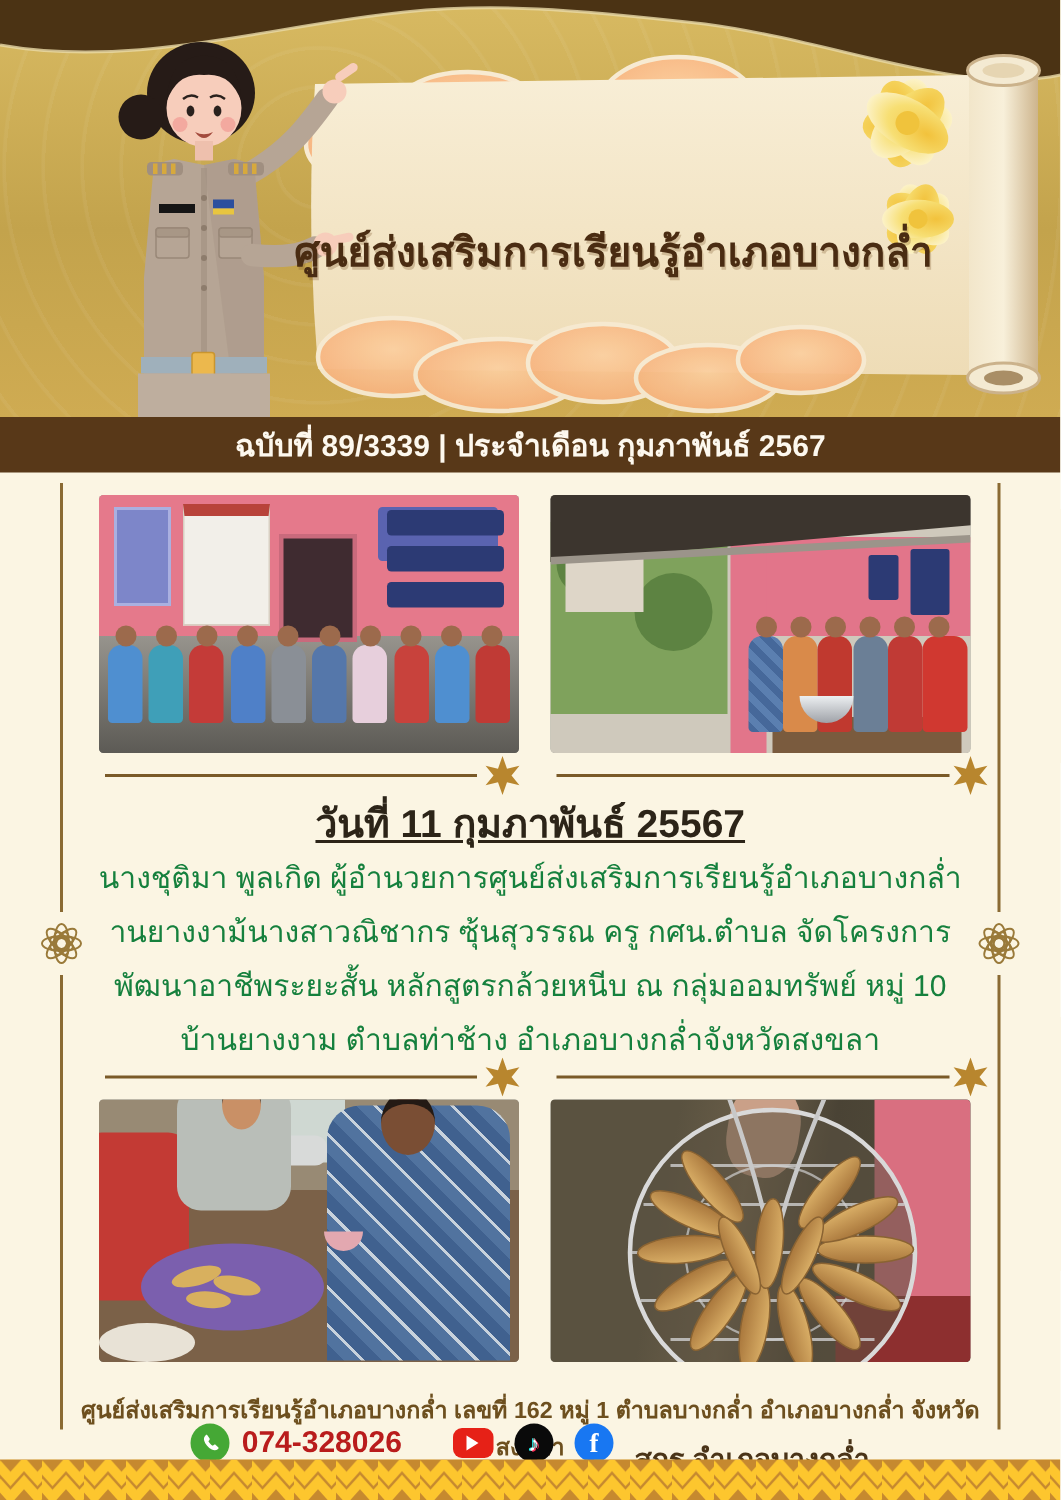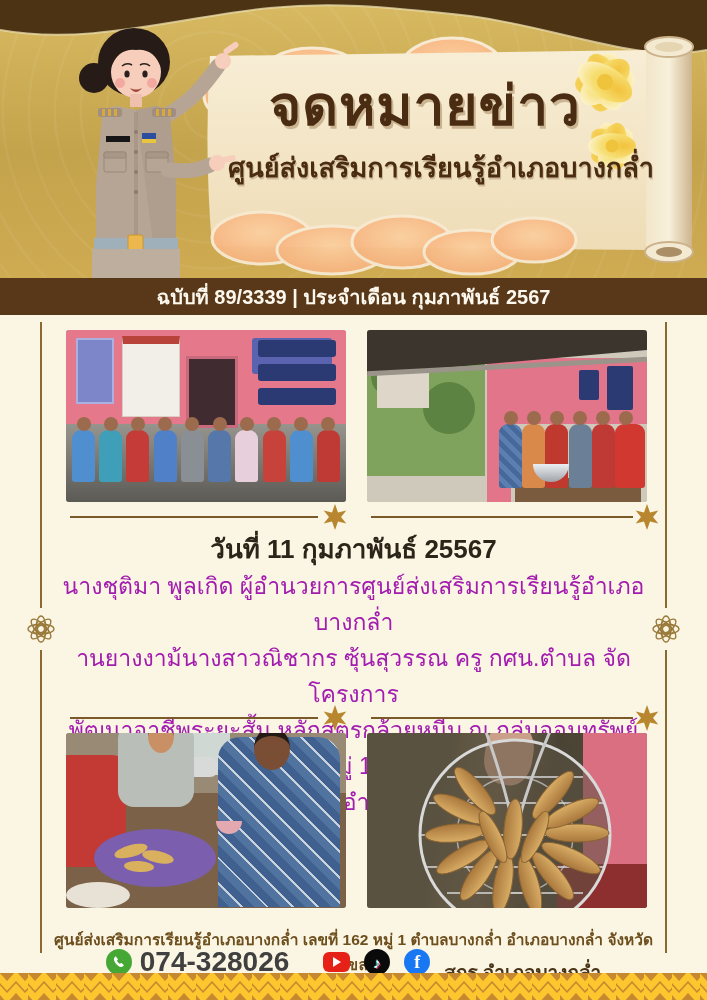--- a/index.html
+++ b/index.html
@@ -10,21 +10,21 @@
   .header{position:absolute;left:0;top:0;width:707px;height:278px;
           background:linear-gradient(180deg,#d8ba62 0%,#c3a34c 55%,#cfab52 100%);}
   .header .pat{position:absolute;inset:0;
      background-image:repeating-radial-gradient(circle at 30% 40%,rgba(255,255,255,.07) 0 2px,transparent 3px 26px);
      opacity:.7;}
   .header svg{position:absolute;left:0;top:0;}
   .hd-title{position:absolute;left:215px;top:62px;width:420px;text-align:center;
             font-size:55px;font-weight:800;color:#4a2c12;letter-spacing:1px;
             font-family:"DejaVu Serif","Liberation Serif",serif;
             text-shadow:2px 3px 0 rgba(122,84,38,.35);}
-  .hd-sub{position:absolute;left:216px;top:146px;width:450px;text-align:center;
+  .hd-sub{position:absolute;left:184px;top:146px;width:450px;text-align:center;
           font-size:27px;font-weight:800;color:#4a2c12;
           font-family:"DejaVu Serif","Liberation Serif",serif;
           text-shadow:1px 2px 0 rgba(122,84,38,.28);}
   .hd-badge{position:absolute;left:342px;top:194px;min-width:130px;padding:5px 18px 7px;
             background:#8a5e32;border-radius:20px;text-align:center;
             color:#f7ecd2;font-size:19px;font-weight:700;
             box-shadow:0 2px 0 #6d4523;}
 
   
   .issue-bar{position:absolute;left:0;top:278px;width:707px;height:37px;background:#583818;
@@ -96,32 +96,32 @@
   .p4-pink{right:0;top:0;width:64px;height:172px;background:#d96f80;}
   .p4-darkred{right:0;bottom:0;width:90px;height:44px;background:#8d2f2f;}
   .p4-hand{left:118px;top:-10px;width:48px;height:62px;background:#caa088;border-radius:42%;transform:rotate(9deg);}
 
   
   .divider{position:absolute;height:2px;background:#7a5a28;}
   .star{position:absolute;width:26px;height:26px;}
 
   
   .date-head{position:absolute;left:60px;top:528px;width:587px;text-align:center;
-             font-size:26px;font-weight:700;color:#2c2418;}
+             font-size:26px;font-weight:700;color:#2c2418;text-decoration:underline;}
   .article{position:absolute;left:52px;top:568px;width:603px;text-align:center;
-           font-size:23px;line-height:36px;font-weight:500;color:#a21caf;}
+           font-size:20px;line-height:36px;font-weight:500;color:#15803d;}
 
   
   .addr{position:absolute;left:50px;top:927px;width:607px;text-align:center;
         font-size:15.5px;font-weight:700;color:#6d4f1e;}
   .contact{position:absolute;left:0;top:948px;width:707px;height:28px;
            display:flex;align-items:center;justify-content:center;gap:14px;}
   .phone-badge{display:flex;align-items:center;gap:8px;}
   .phone-ic{width:26px;height:26px;border-radius:50%;background:#45a835;display:flex;align-items:center;justify-content:center;}
-  .phone-num{font-size:28px;font-weight:700;color:#404040;}
+  .phone-num{font-size:20px;font-weight:700;color:#b91c1c;}
   .yt{width:27px;height:20px;background:#e62117;border-radius:6px;display:flex;align-items:center;justify-content:center;}
   .yt i{display:block;width:0;height:0;border-left:8px solid #fff;border-top:5px solid transparent;border-bottom:5px solid transparent;}
   .tk{width:26px;height:26px;border-radius:50%;background:#0a0a0a;color:#fff;display:flex;align-items:center;justify-content:center;
       font-size:15px;text-shadow:-1px 0 #25f4ee,1px 1px #fe2c55;}
   .fb{width:26px;height:26px;border-radius:50%;background:#1877f2;color:#fff;display:flex;align-items:center;justify-content:center;
       font-family:"Liberation Serif",serif;font-weight:700;font-size:18px;}
   .fb-name{font-size:19px;font-weight:700;color:#4a3418;margin-top:20px;}
   .social-gap{width:6px;}
 
   
@@ -252,21 +252,20 @@
         <path d="M126,150 C148,152 158,150 168,145" stroke="#b6a595" stroke-width="15" stroke-linecap="round" fill="none"></path>
         <circle cx="175" cy="143" r="8" fill="#f7cdbb"></circle>
         <rect x="177" y="138" width="17" height="6" rx="3" fill="#f7cdbb" transform="rotate(-12 177 141)"></rect>
 
         <rect x="52" y="218" width="84" height="11" fill="#9fb0bb"></rect>
         <rect x="86" y="215" width="15" height="16" rx="2" fill="#ecb84d" stroke="#c9952f"></rect>
         <rect x="50" y="229" width="88" height="29" fill="#beae9e"></rect>
       </g>
     </svg>
 
-    <div class="hd-title">จดหมายข่าว</div>
     <div class="hd-sub">ศูนย์ส่งเสริมการเรียนรู้อำเภอบางกล่ำ</div>
   </div>
 
   <div class="issue-bar">ฉบับที่ 89/3339 | ประจำเดือน กุมภาพันธ์ 2567</div>
 
   <div class="vline" style="left:40px;top:322px;height:286px"></div>
   <div class="vline" style="left:40px;top:650px;height:303px"></div>
   <div class="vline" style="left:665px;top:322px;height:286px"></div>
   <div class="vline" style="left:665px;top:650px;height:303px"></div>
   <svg class="rosette" style="left:21px;top:609px" viewBox="0 0 40 40">

